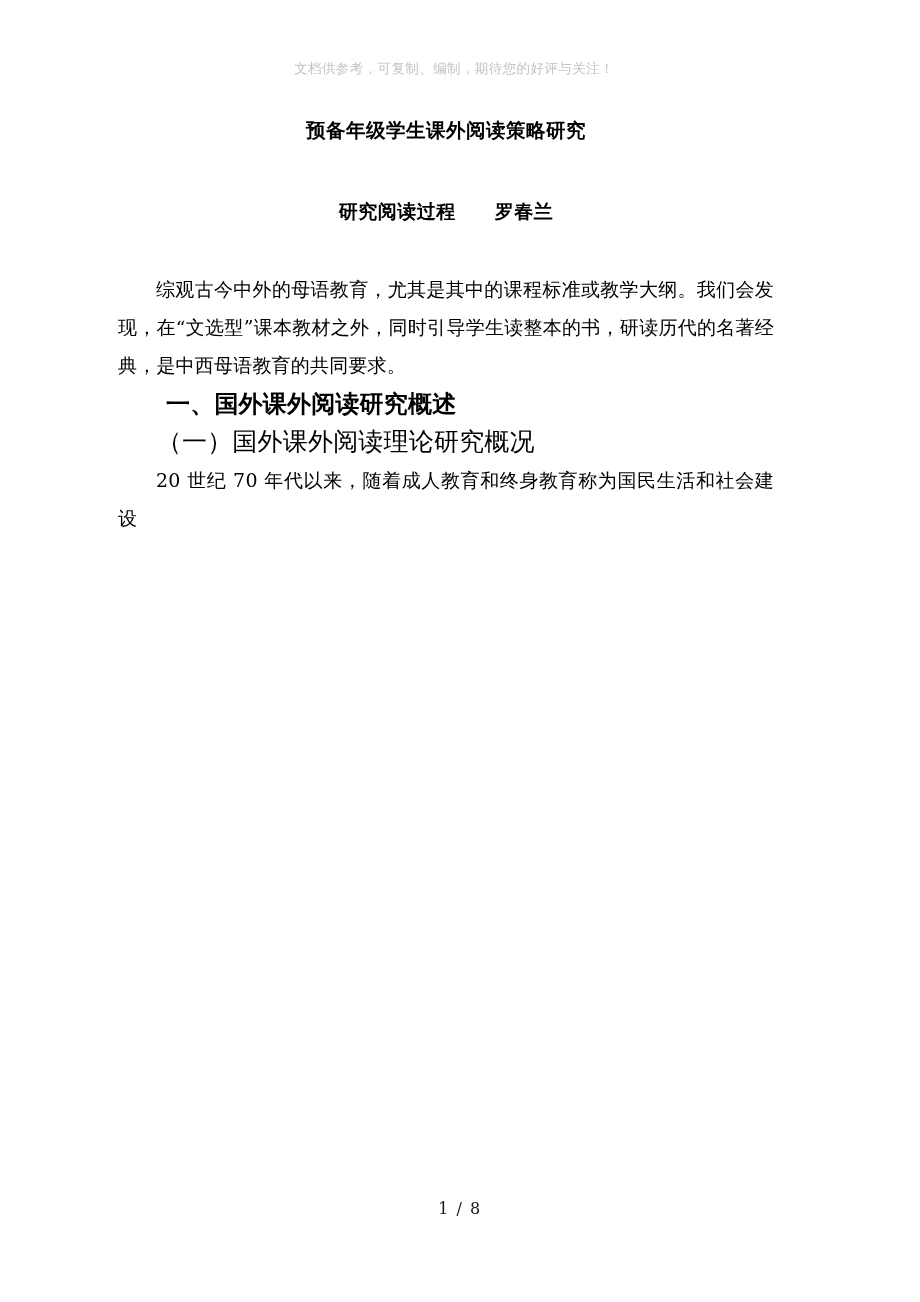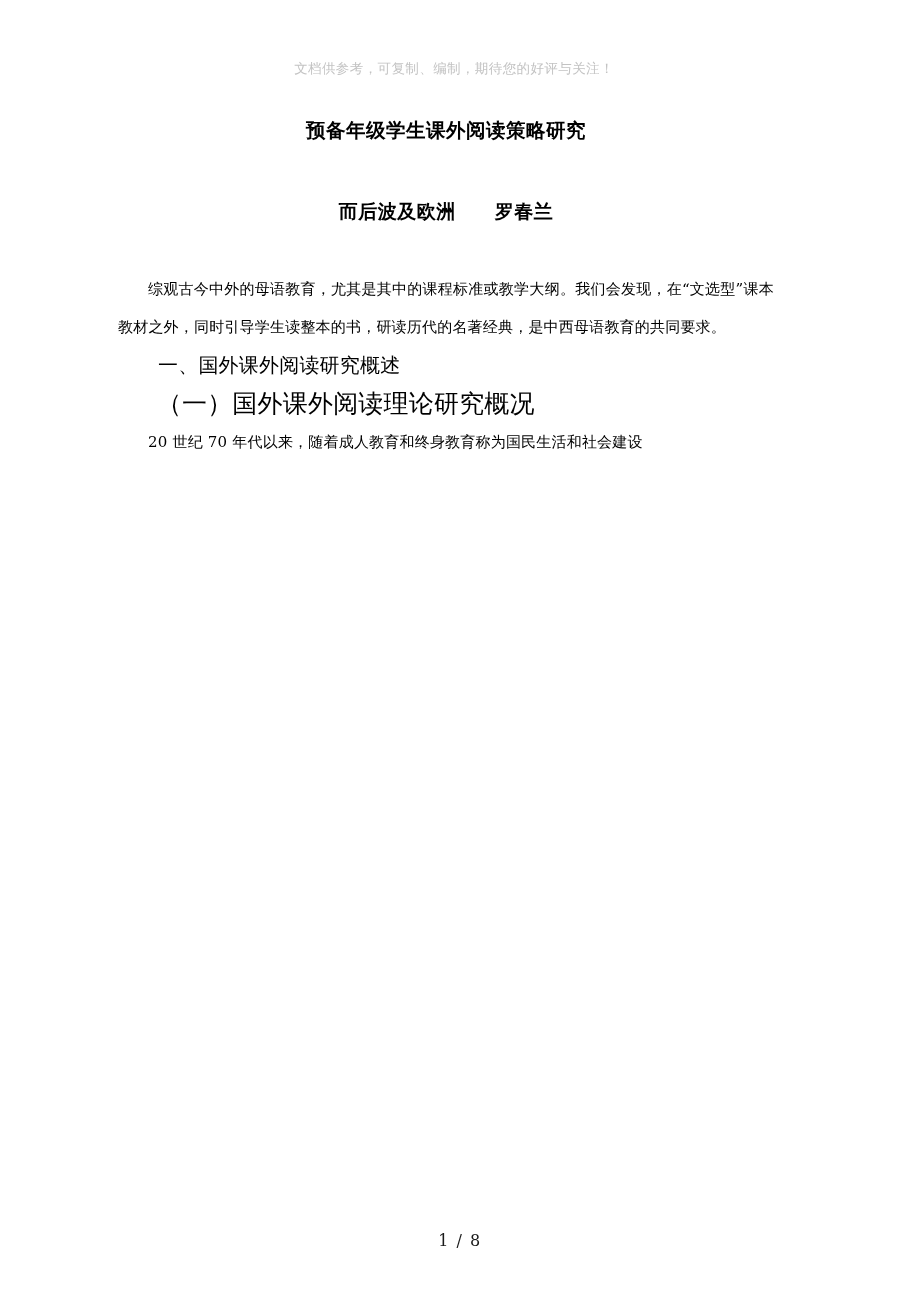--- a/index.html
+++ b/index.html
@@ -68,53 +68,52 @@
     line-height: 38px;
     letter-spacing: 0.5px;
     margin: 0;
     padding-top: 42px;
   }
 
   .spacer-after-byline { height: 40px; }
 
   p.para {
     margin: 0;
-    font-size: 15px;
+    font-size: 19px;
     line-height: 38.2px;
     text-align: justify;
     text-justify: inter-ideograph;
     text-indent: 2em;
     letter-spacing: 0.2px;
   }
 
   h2.heading-1 {
     margin: 0;
-    font-size: 20px;
-    font-weight: normal;
+    font-size: 24px;
+    font-weight: bold;
     line-height: 38.2px;
     text-indent: 2em;
     letter-spacing: 0.2px;
   }
 
   p.subheading {
     margin: 0;
     font-size: 25px;
     line-height: 38.2px;
     text-indent: 1.55em;
     letter-spacing: 0.2px;
   }
 
   
   .page-footer {
     position: absolute;
     left: 0;
     top: 1198px;
     width: 920px;
     text-align: center;
-    margin-top: 32px;
   }
   .page-footer .page-number {
     font-size: 16px;
     line-height: 22px;
     color: #1a1a1a;
     letter-spacing: 1.5px;
   }
 </style>
 </head>
 <body>
@@ -122,21 +121,21 @@
 <div class="page">
 
   <div class="page-header">
     <div class="header-note">文档供参考，可复制、编制，期待您的好评与关注！</div>
   </div>
 
   <div class="content">
 
     <h1 class="doc-title">预备年级学生课外阅读策略研究</h1>
 
-    <p class="doc-byline">而后波及欧洲　　罗春兰</p>
+    <p class="doc-byline">研究阅读过程　　罗春兰</p>
 
     <div class="spacer-after-byline"></div>
 
     <p class="para">综观古今中外的母语教育，尤其是其中的课程标准或教学大纲。我们会发现，在“文选型”课本教材之外，同时引导学生读整本的书，研读历代的名著经典，是中西母语教育的共同要求。</p>
 
     <h2 class="heading-1">一、国外课外阅读研究概述</h2>
 
     <p class="subheading">（一）国外课外阅读理论研究概况</p>
 
 

